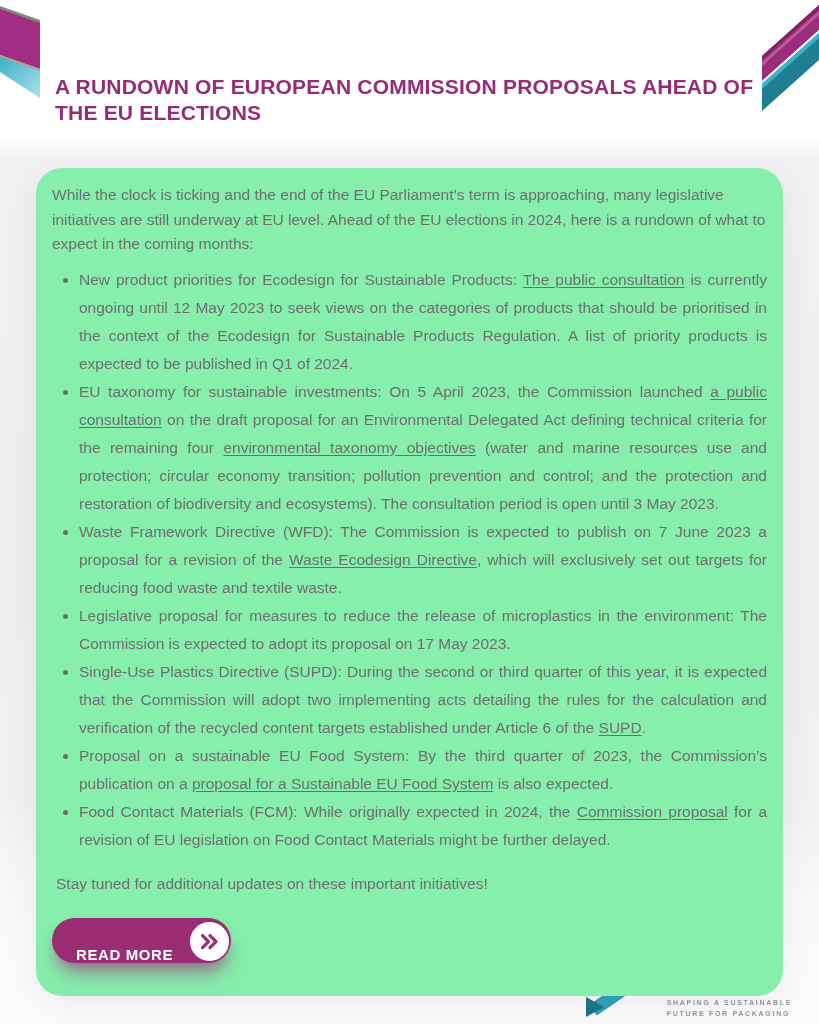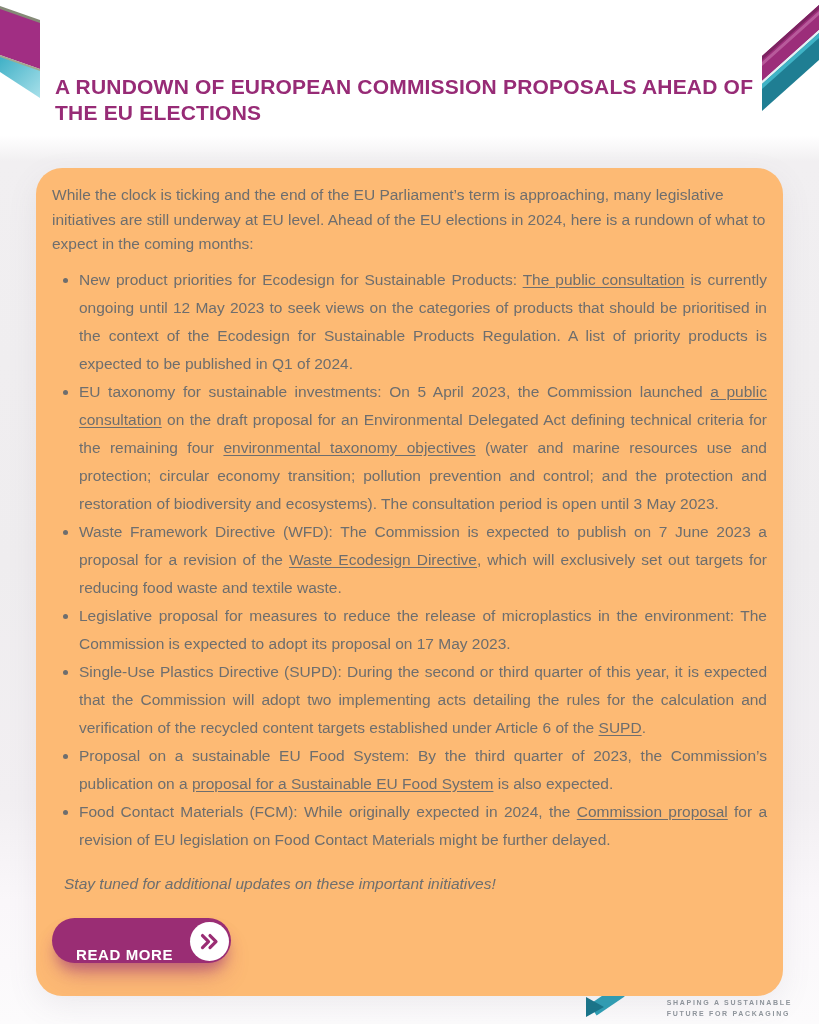--- a/index.html
+++ b/index.html
@@ -22,33 +22,33 @@
 
   .page-title {
     position:absolute; left:55px; top:60px; width:706px; z-index:2;
     font-size:21px; line-height:1.25; font-weight:bold;
     letter-spacing:0.2px; color:#972b76;
   }
 
   .card {
     position:absolute; left:36px; top:168px; width:747px; z-index:3;
     box-sizing:border-box; padding:15px 16px 32px;
-    background:#fdba74; border-radius:26px;
+    background:#86efac; border-radius:26px;
     box-shadow:0 10px 30px rgba(120,110,130,0.10);
     color:#6e6e6e; font-size:15.5px;
   }
   .intro { margin:0 0 9px; line-height:24.5px; }
   .proposal-list { margin:0; padding:0 0 0 27px; }
   .proposal-list li { text-align:justify; line-height:28px; }
   .proposal-list li::marker { color:#6e6e6e; }
   .inline-link {
     color:inherit; text-decoration:underline;
     text-underline-offset:2px; cursor:pointer;
   }
-  .outro { margin:18px 12px 0; line-height:24px;font-style:italic; }
+  .outro { margin:18px 4px 0; line-height:24px; }
 
   .read-more {
     margin-top:22px; position:relative; display:inline-flex; align-items:flex-end;
     height:45px; padding:0 58px 0 24px; border:none; border-radius:23px;
     background:#9a2d74; color:#fff; font-family:inherit;
     font-size:15px; font-weight:bold; letter-spacing:0.6px; cursor:pointer;
     box-shadow:0 10px 14px -4px rgba(154,45,116,0.55),
                0 18px 28px -8px rgba(154,45,116,0.30);
   }
   .read-more-circle {

